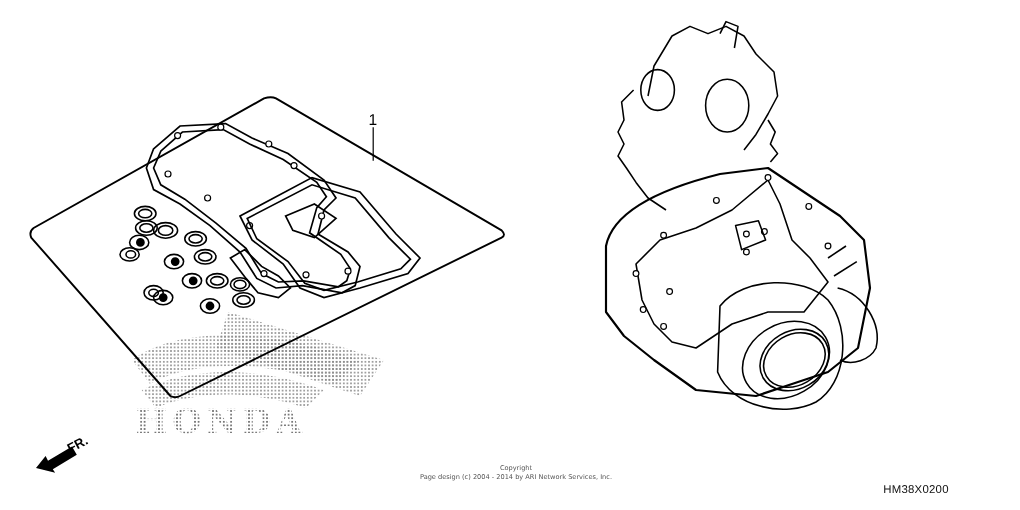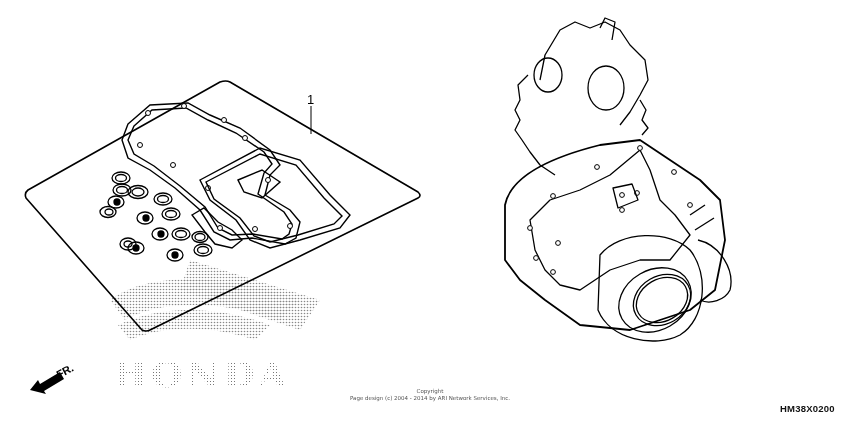--- a/index.html
+++ b/index.html
@@ -1,22 +1,22 @@
 <!DOCTYPE html>
 <html><head>
 <meta charset="utf-8">
 <style>
   html,body{margin:0;padding:0;background:#fff;}
   #canvas{position:relative;width:850px;height:425px;background:#fff;overflow:hidden;font-family:"Liberation Sans",sans-serif;}
   svg{position:absolute;left:0;top:0;}
   .callout{position:absolute;font-size:13px;color:#000;font-family:"Liberation Sans",sans-serif;}
   .copyright{position:absolute;left:300px;top:388px;width:260px;text-align:center;font-size:5.5px;line-height:7px;color:#555;font-family:"DejaVu Sans",sans-serif;}
-  .diagram-code{position:absolute;left:780px;top:403px;font-size:9.5px;font-weight:bold;color:#111;font-family:"Liberation Sans",sans-serif;letter-spacing:0.2px;}
+  .diagram-code{position:absolute;left:736px;top:403px;font-size:9.5px;font-weight:normal;color:#111;font-family:"Liberation Sans",sans-serif;letter-spacing:0.2px;}
   .fr-label{position:absolute;left:56px;top:365px;font-size:11px;font-weight:bold;color:#000;transform:rotate(-28deg);font-family:"Liberation Sans",sans-serif;}
-  .honda-word{position:absolute;left:113px;top:353px;font-size:36px;font-weight:bold;letter-spacing:4px;color:transparent;
+  .honda-word{position:absolute;left:113px;top:335px;font-size:28px;font-weight:bold;letter-spacing:4px;color:transparent;
     background-image:radial-gradient(#777 35%, transparent 40%);background-size:3px 3px;-webkit-background-clip:text;background-clip:text;font-family:"DejaVu Serif",serif;}
 </style>
 </head>
 <body>
 
 <div id="canvas">
 
   <svg width="850" height="425" viewBox="0 0 850 425">
     <defs>
       <pattern id="dots" width="3" height="3" patternUnits="userSpaceOnUse">

